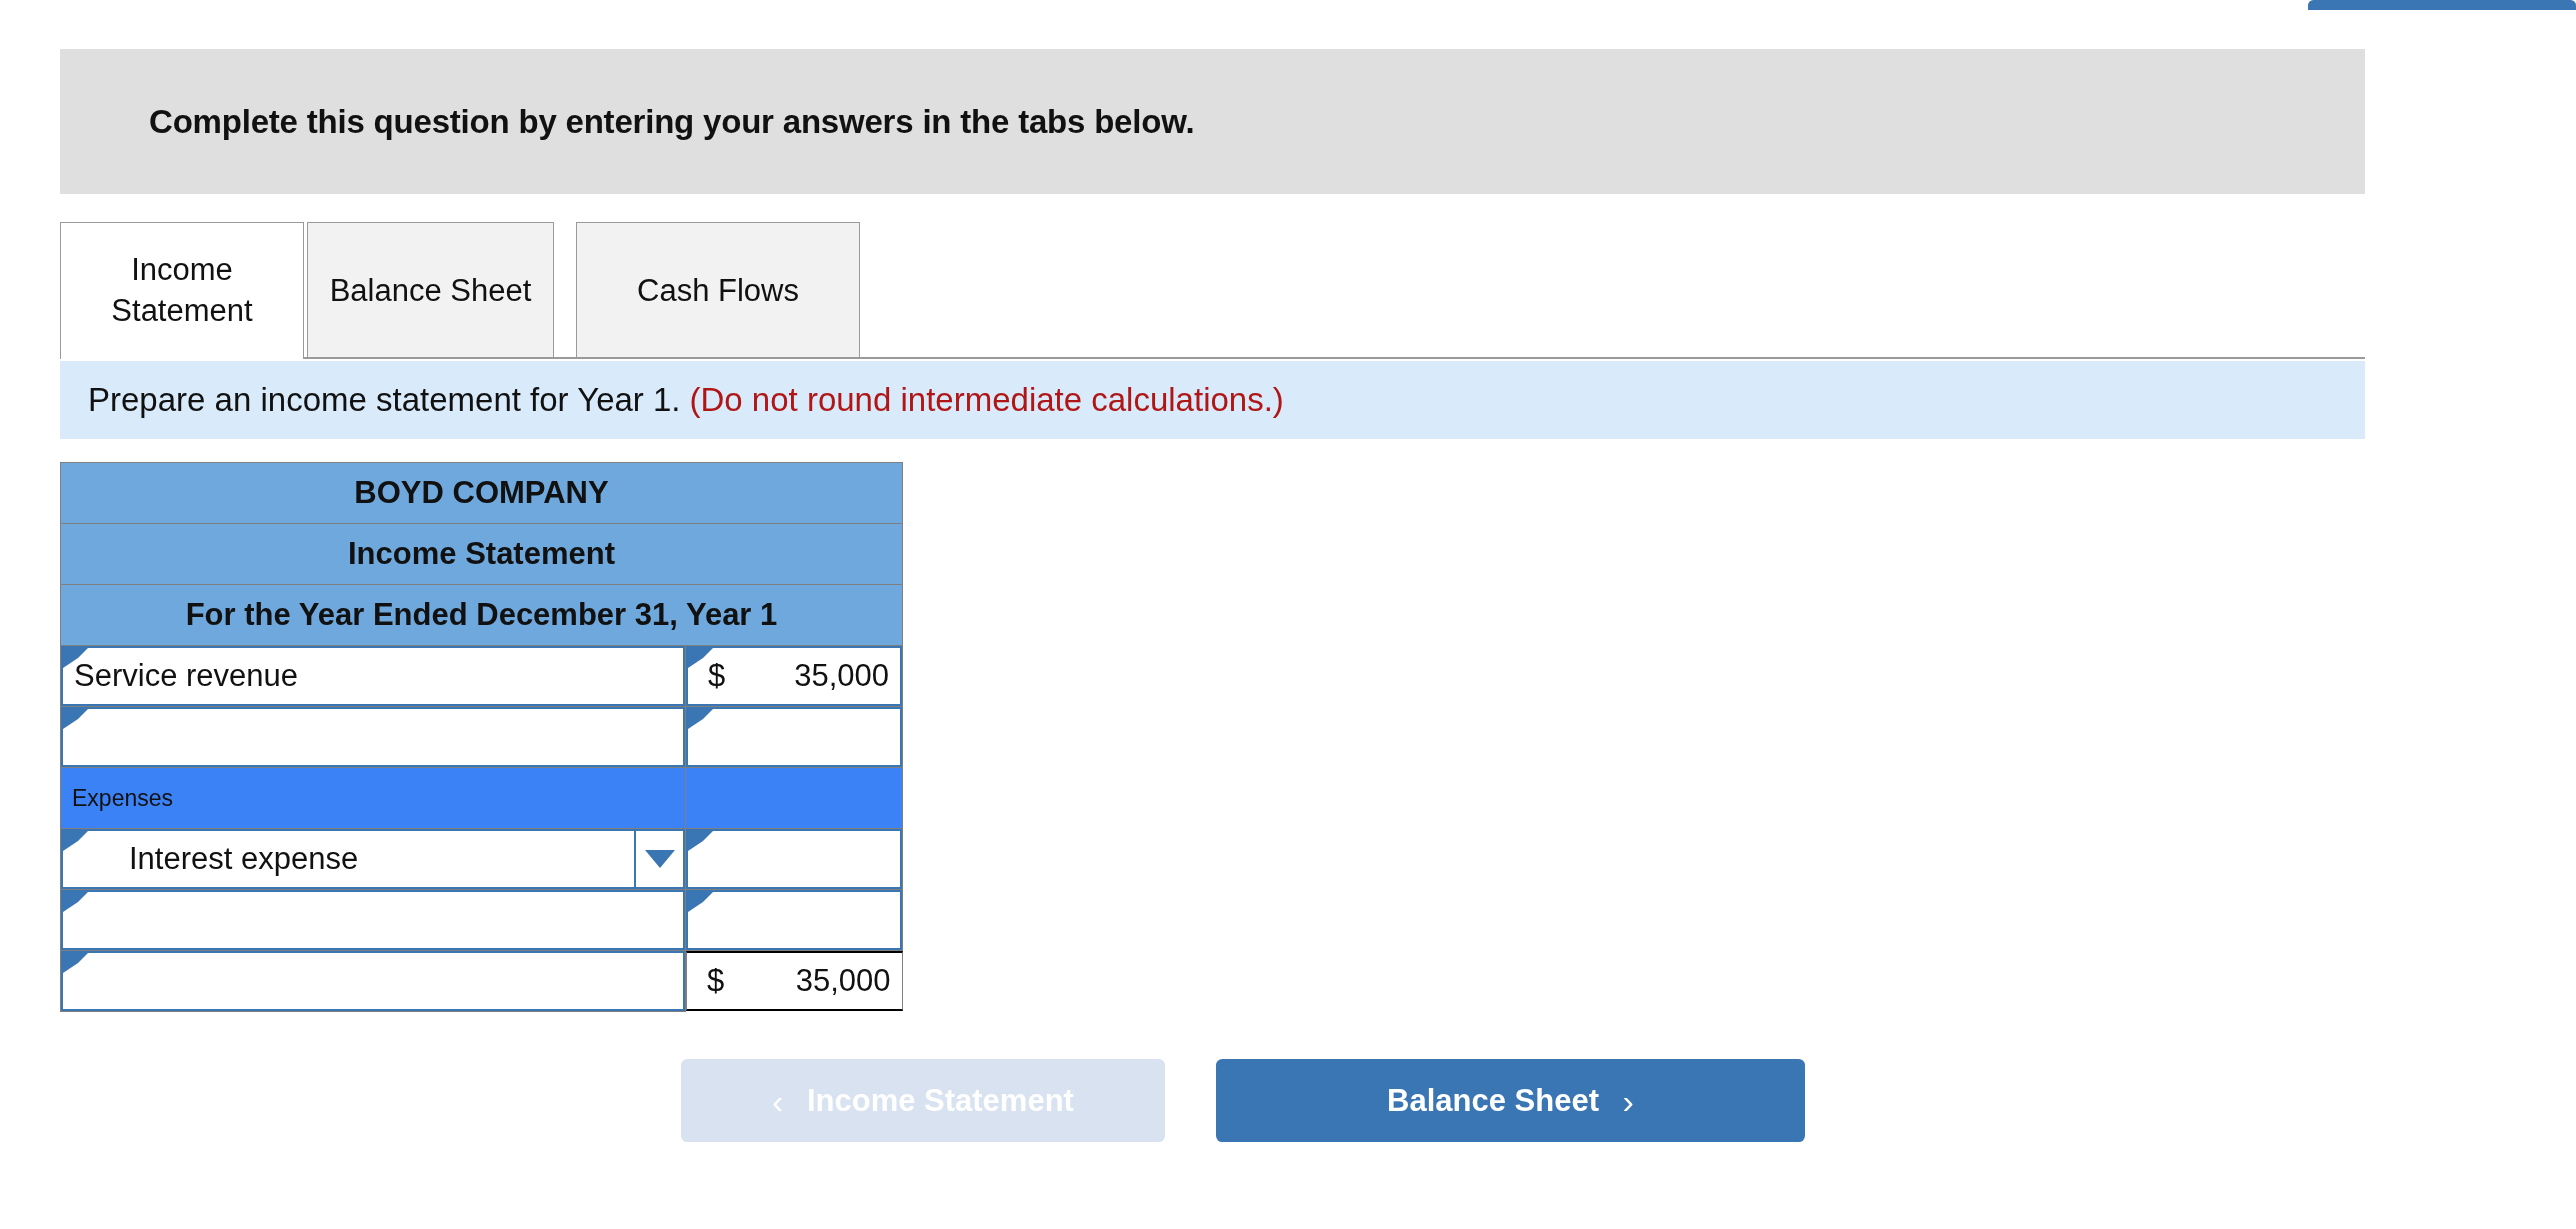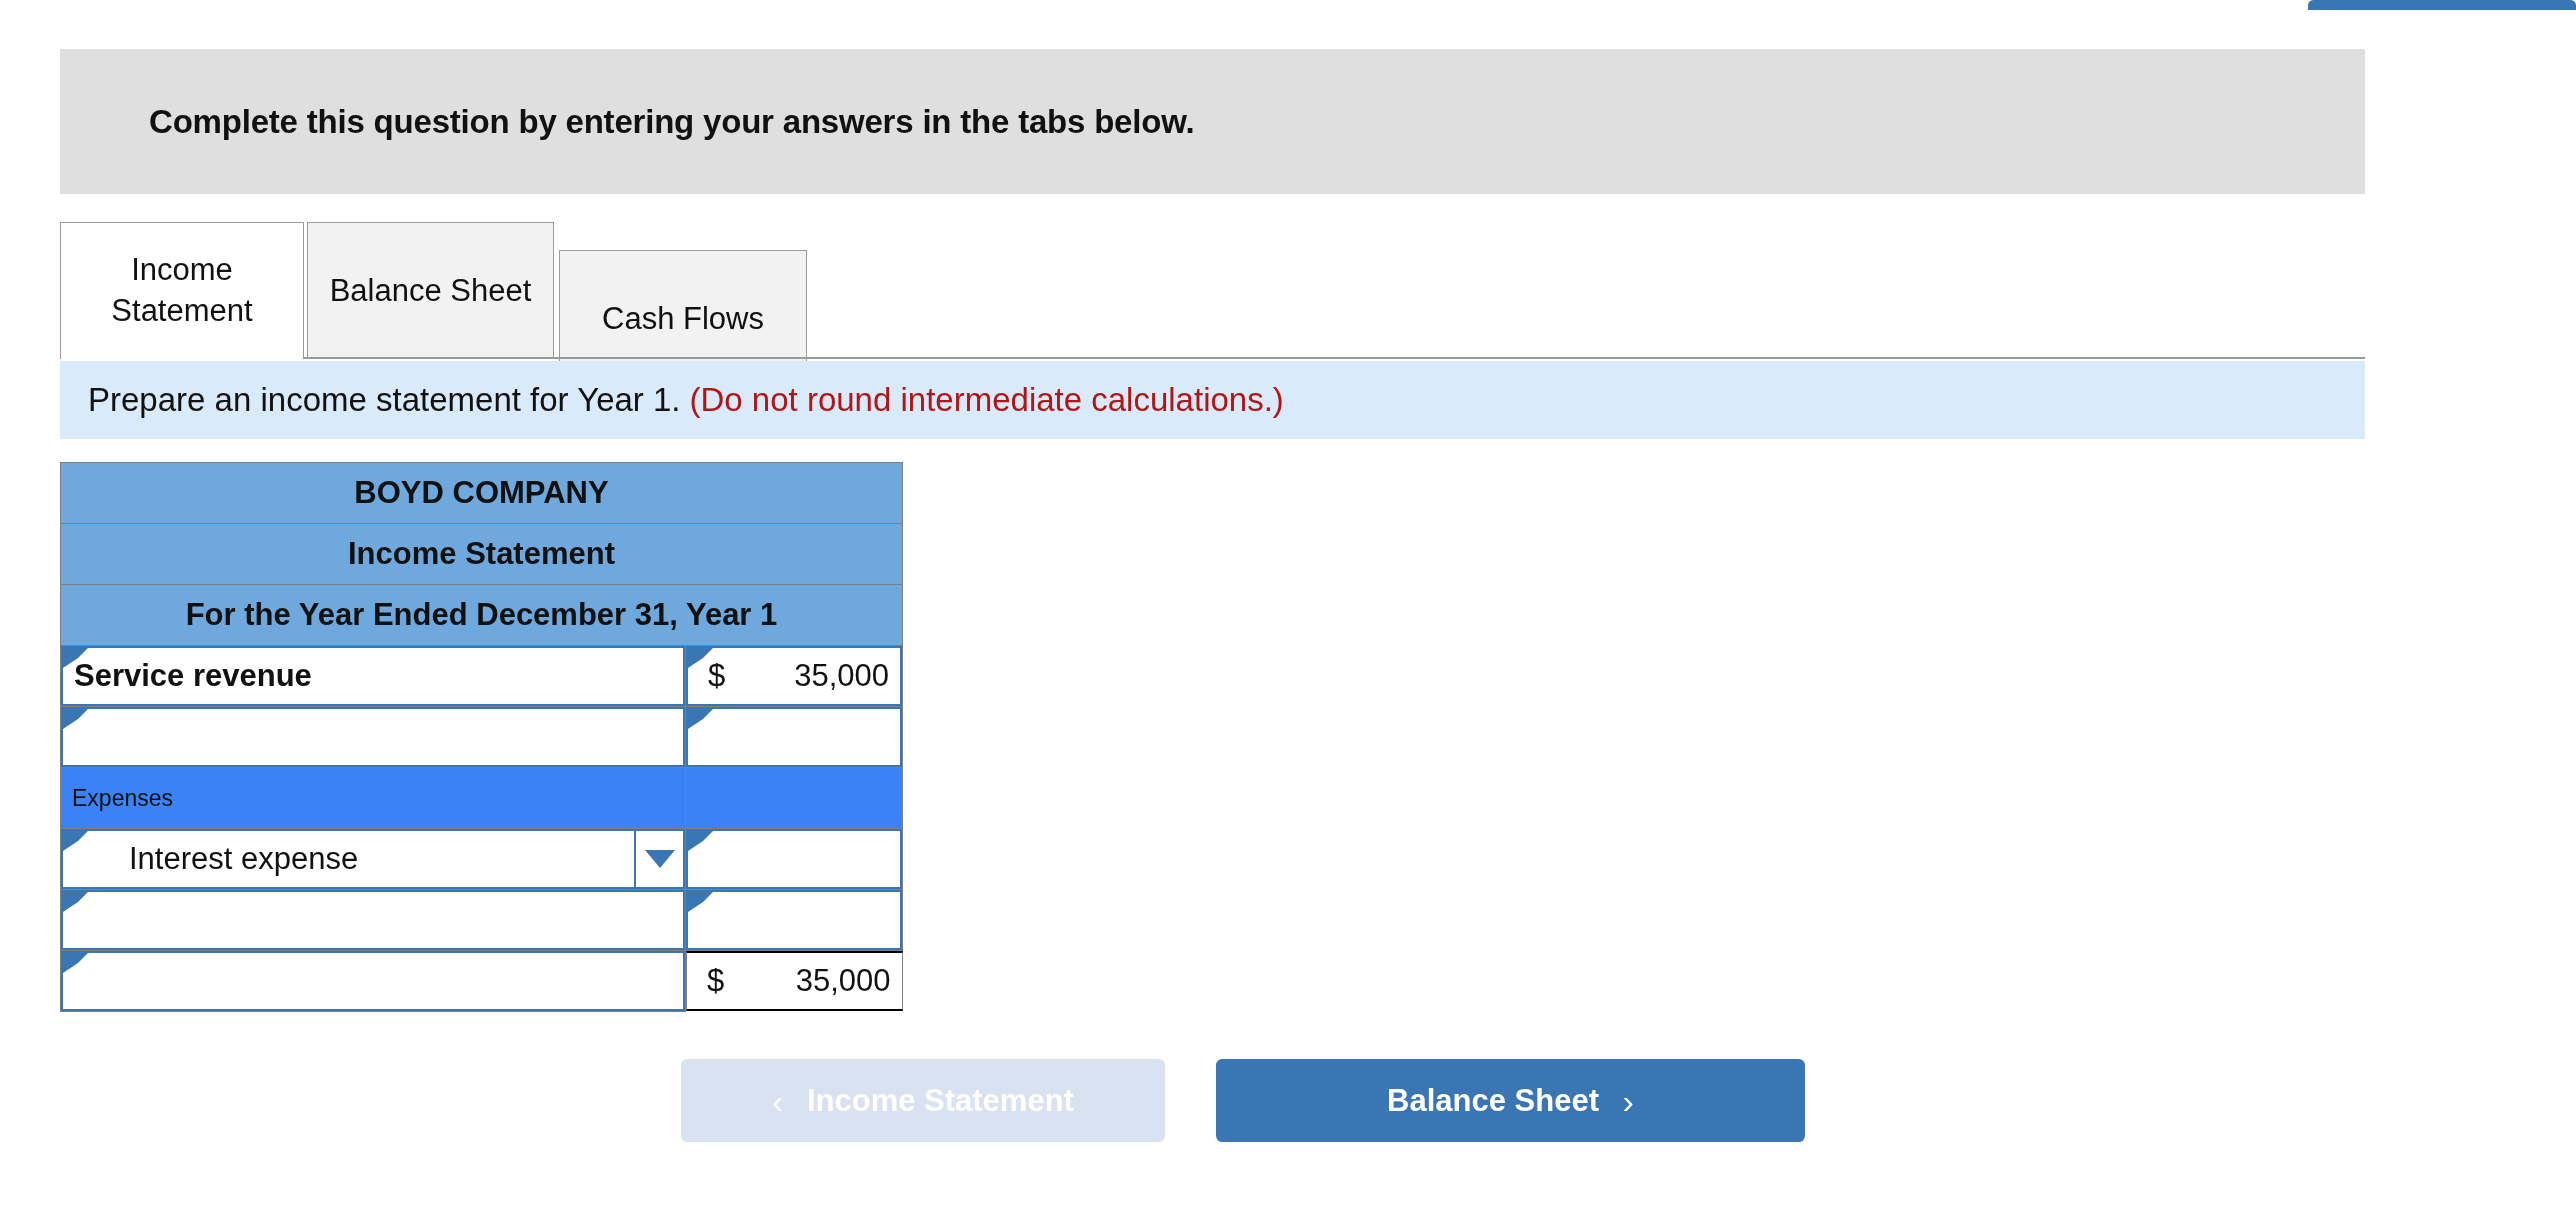--- a/index.html
+++ b/index.html
@@ -172,21 +172,21 @@
     position: absolute;
     left: 0px;
     top: 0px;
     width: 0;
     height: 0;
     border-left: 15.4px solid #3a75b4;
     border-top: 10px solid #3a75b4;
     border-bottom: 10px solid transparent;
     border-right: 10px solid transparent;
   }
-  .inputbox .txt { padding-left: 11px; font-weight: bold; }
+  .inputbox .txt { padding-left: 11px; }
 
   
   .valuebox {
     position: relative;
     box-sizing: border-box;
     border: 2.7px solid #3a75b4;
     background: #ffffff;
     height: 60px;
     display: flex;
     align-items: center;
@@ -336,21 +336,21 @@
   <div class="tab-rule"></div>
 
   <div class="tab active" style="left:0px; width:244px;">
     <span>Income Statement</span>
   </div>
 
   <div class="tab" style="left:247px; width:247px;">
     <span>Balance Sheet</span>
   </div>
 
-  <div class="tab" style="left:499px; width:248px;margin-top:28px;">
+  <div class="tab" style="left:516px; width:284px;">
     <span>Cash Flows</span>
   </div>
 </div>
 
 <div id="requirement-bar">
   <div class="req-text">
     <span>Prepare an income statement for Year 1.</span><span class="req-note">(Do not round intermediate calculations.)</span>
   </div>
 </div>
 

